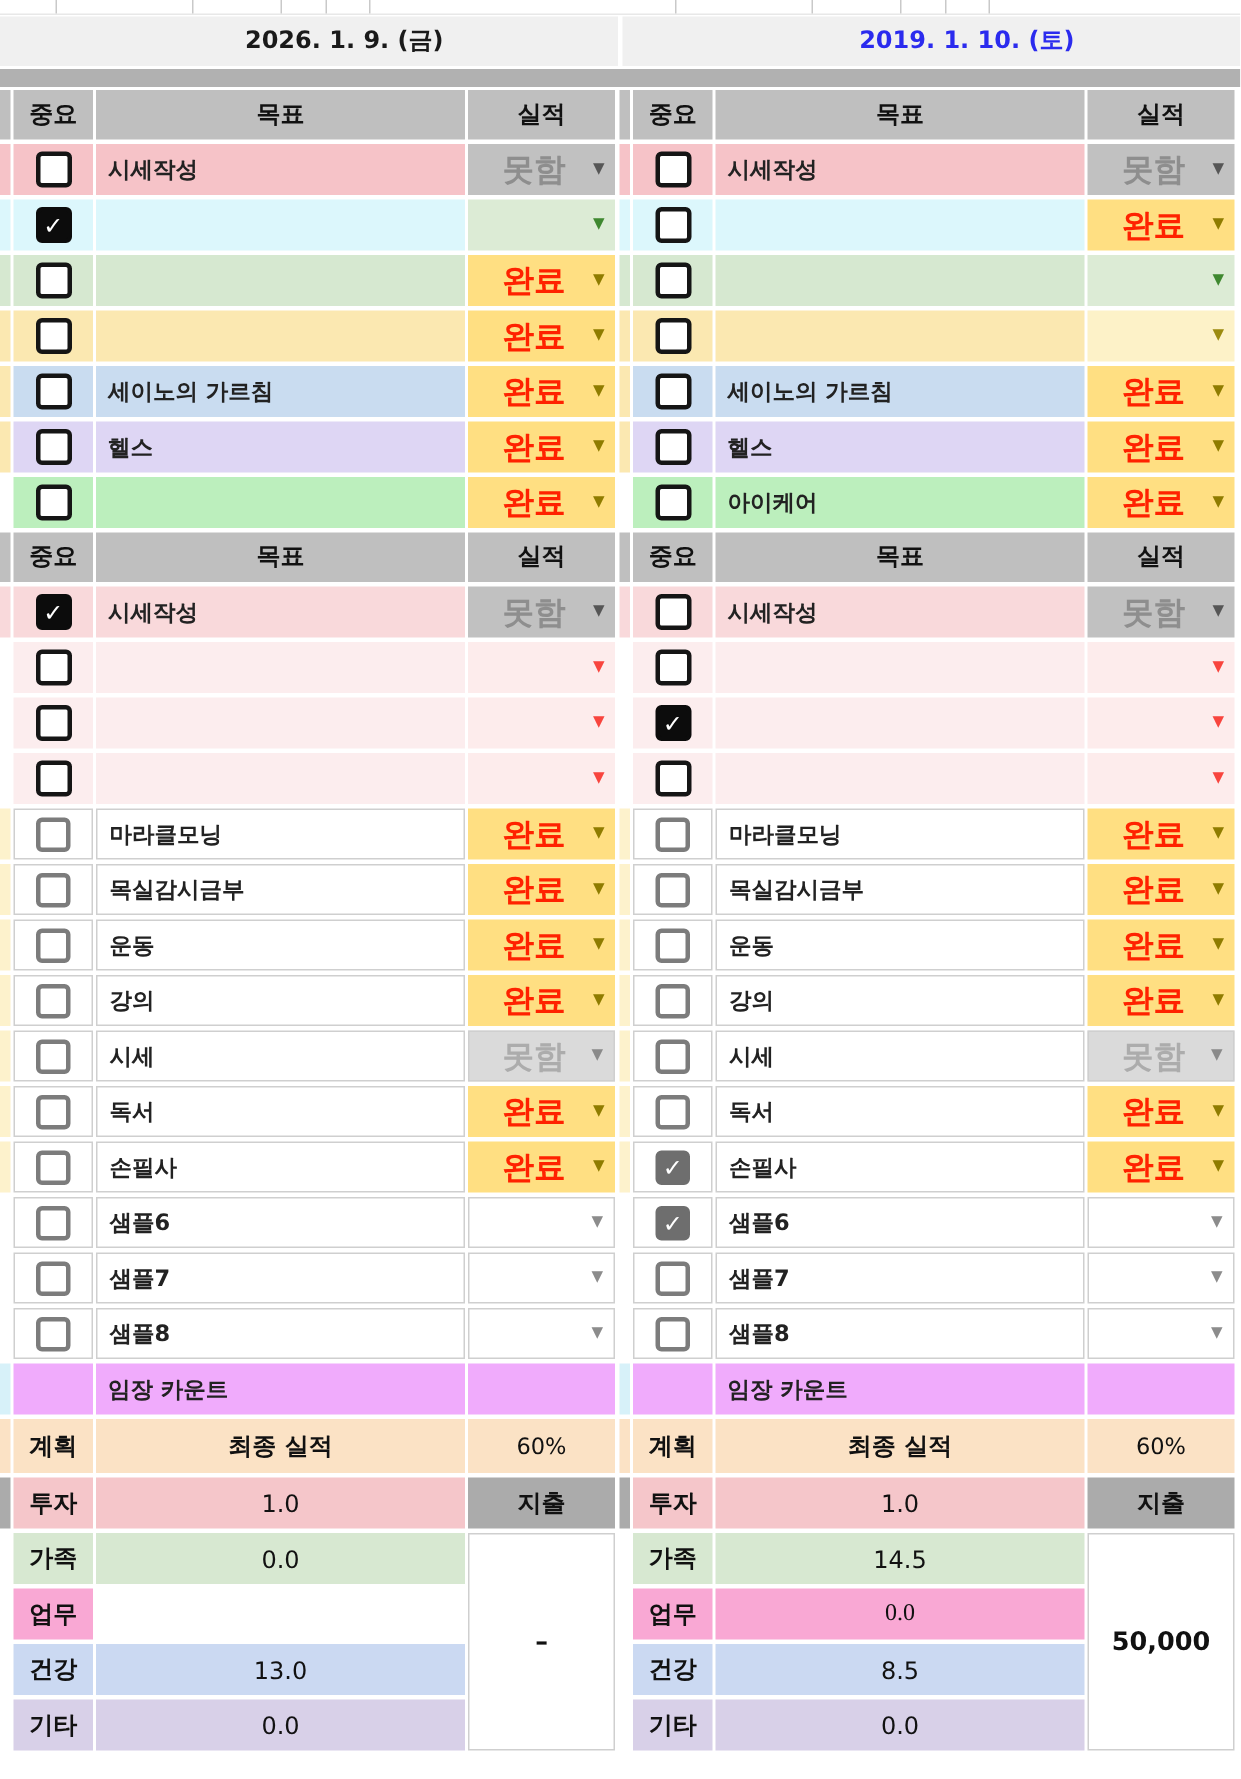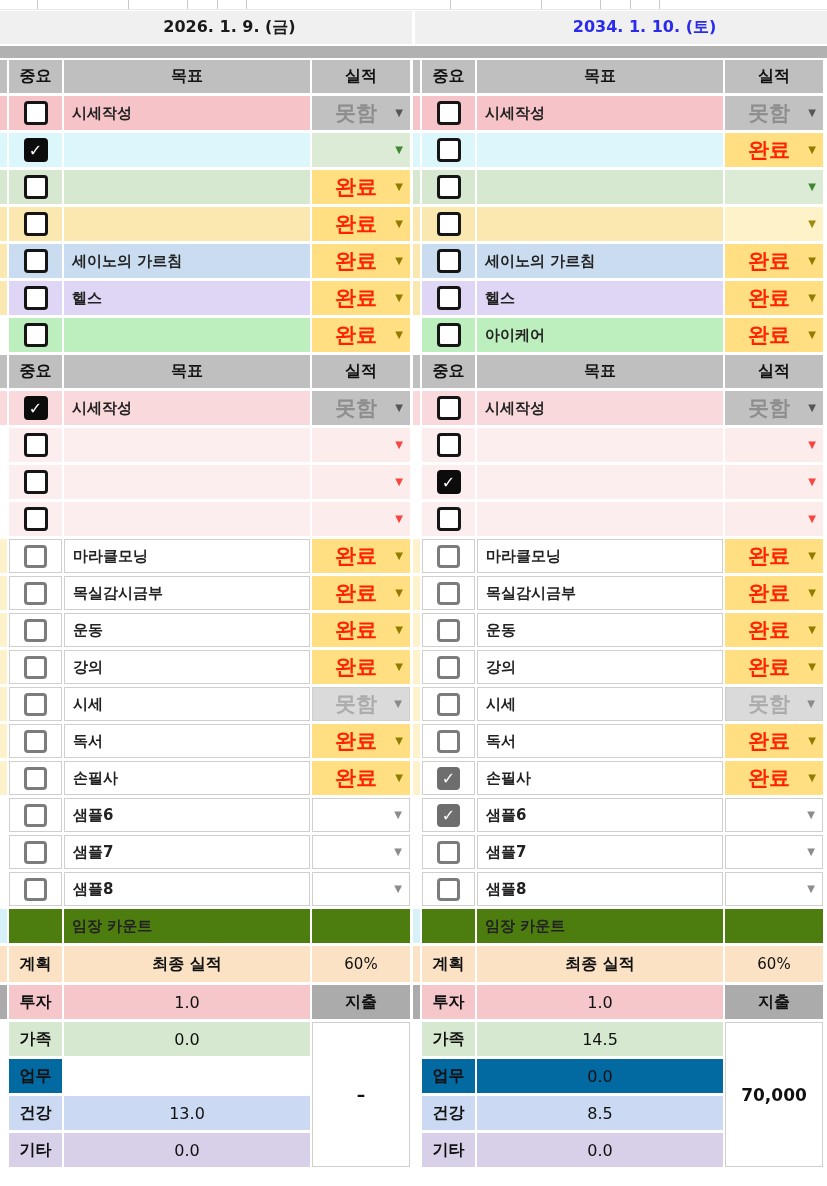--- a/index.html
+++ b/index.html
@@ -55,41 +55,41 @@
   .wcell{background:#fff;border:1px solid #cfcfcf;box-sizing:border-box;}
   
   .st-fail{background:#c1c1c1;}        .st-fail .stlabel{color:#8e8e8e;} .st-fail .arrow{color:#565656;}
   .st-fail-light{background:#dadada;border:1px solid #cfcfcf;box-sizing:border-box;} .st-fail-light .stlabel{color:#acacac;} .st-fail-light .arrow{color:#8a8a8a;}
   .st-done{background:#ffdf82;}        .st-done .stlabel{color:#ff2200;} .st-done .arrow{color:#8f7c00;}
   .st-empty-green{background:#dcebd5;} .st-empty-green .arrow{color:#3f8830;}
   .st-empty-yellow{background:#fdf2c8;}.st-empty-yellow .arrow{color:#9c8b10;}
   .st-empty-pink{background:#fdecec;}  .st-empty-pink .arrow{color:#f8453e;}
   .st-empty-white{background:#fff;border:1px solid #cfcfcf;box-sizing:border-box;} .st-empty-white .arrow{color:#8c8c8c;}
   
-  .bg-count{background:#4d7c0f;}
+  .bg-count{background:#f0abfc;}
   
   .planrow{height:36px;}
   .pcell{background:#fbe2c5;justify-content:center;font-size:16px;color:#111;}
   .pcell.lbl{width:53px;font-weight:bold;}
   .pcell.val{flex:1;font-weight:bold;}
   .pcell.pct{width:98px;font-size:15px;}
   .sumbody{display:flex;gap:2px;}
   .sumleft{flex:1;}
   .srow{display:flex;gap:2px;height:34px;margin-bottom:3px;}
   .scell{display:flex;align-items:center;justify-content:center;font-size:16px;color:#111;}
   .scell.lbl{width:53px;font-weight:bold;font-size:16px;}
   .scell.val{flex:1;}
   .sumright{width:98px;display:flex;flex-direction:column;gap:3px;}
   .expense-h{height:34px;background:#ababab;display:flex;align-items:center;justify-content:center;
              font-weight:bold;font-size:16px;color:#111;}
   .expense-v{height:145px;background:#fff;border:1px solid #cfcfcf;box-sizing:border-box;
              display:flex;align-items:center;justify-content:center;font-weight:bold;font-size:17px;color:#111;}
   .sum-invest{background:#f5c6ca;}
   .sum-family{background:#d7e8d1;}
-  .sum-work{background:#0369a1;}
+  .sum-work{background:#f9a8d4;font-family:Liberation Serif, serif;}
   .sum-health{background:#cbd9f2;}
   .sum-etc{background:#d8d0e8;}
 </style>
 </head>
 <body>
 
 <div class="page">
   <div class="toprow">
     <i style="left:37px"></i>
       <i style="left:128px"></i>
@@ -97,21 +97,21 @@
       <i style="left:217px"></i>
       <i style="left:246px"></i>
     <i style="left:450px"></i>
       <i style="left:541px"></i>
       <i style="left:600px"></i>
       <i style="left:630px"></i>
       <i style="left:659px"></i>
   </div>
   <div class="daterow">
     <div class="datecell" style="color: rgb(26, 26, 26);">2026. 1. 9. (금)</div>
-    <div class="datecell" style="color: rgb(43, 43, 238);">2034. 1. 10. (토)</div>
+    <div class="datecell" style="color: rgb(43, 43, 238);">2019. 1. 10. (토)</div>
   </div>
   <div class="band"></div>
   <div class="cols">
     <div class="table" id="t0">
         <div class="row hrow">
           <div class="sliver sl-hdr"></div>
           <div class="cell cb hcell">중요</div>
           <div class="cell goal hcell">목표</div>
           <div class="cell status hcell">실적</div>
         </div>
@@ -679,19 +679,19 @@
                 <div class="scell val sum-health">8.5</div>
               </div>
               <div class="srow">
                 <div class="sliver sl-white"></div>
                 <div class="scell lbl sum-etc">기타</div>
                 <div class="scell val sum-etc">0.0</div>
               </div>
             </div>
             <div class="sumright">
               <div class="expense-h">지출</div>
-              <div class="expense-v">70,000</div>
+              <div class="expense-v">50,000</div>
             </div>
           </div>
         </div>
       </div>
   </div>
 </div>
 
 </body></html>

